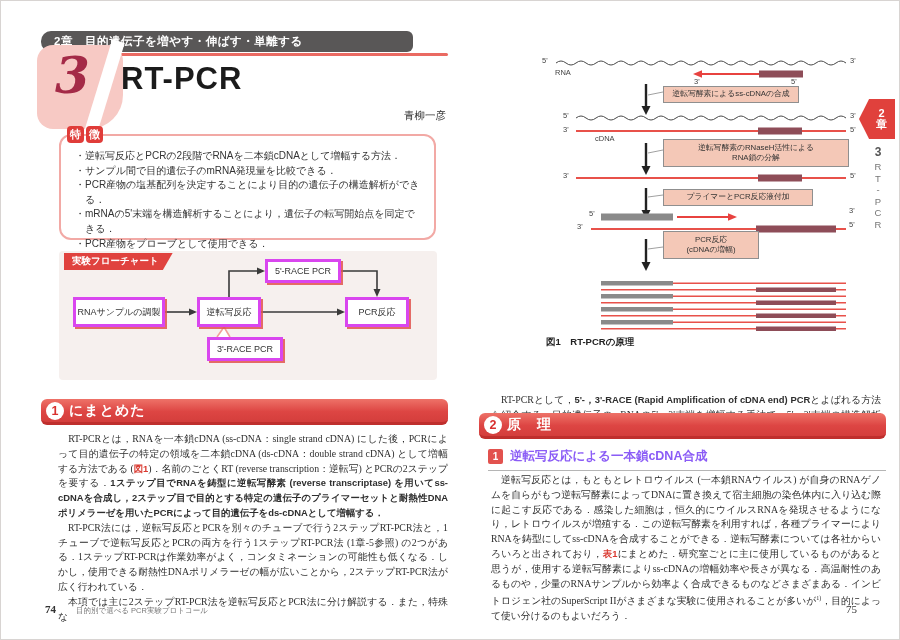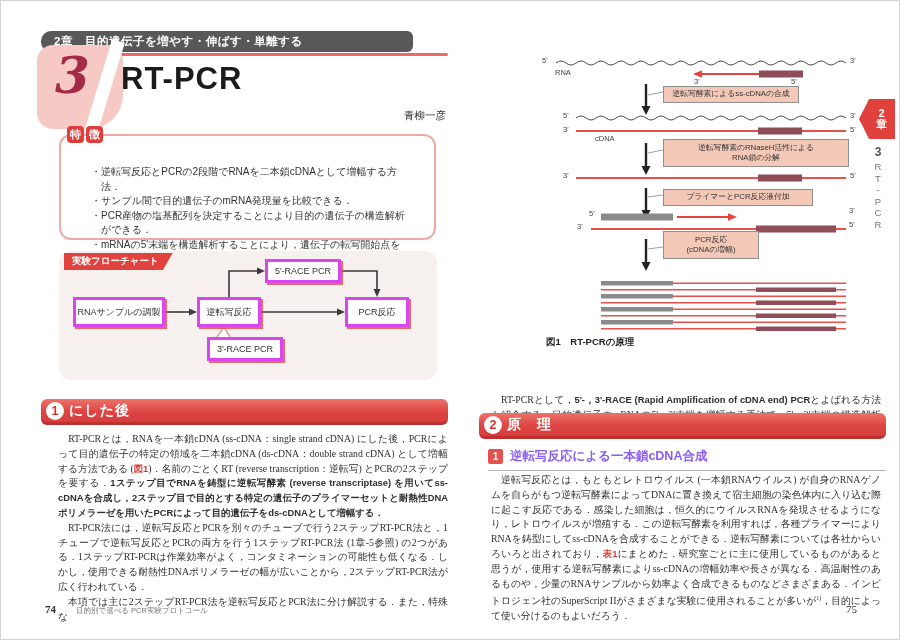--- a/index.html
+++ b/index.html
@@ -23,25 +23,25 @@
   .big-number{left:54px;top:50px;font-family:"DejaVu Serif",serif;font-style:italic;font-weight:bold;
     font-size:50px;color:#a42a47;line-height:1;}
   .doc-title{left:120px;top:60px;font-size:31px;font-weight:bold;color:#1b1b1b;letter-spacing:1px;}
   .author{left:245px;top:108px;width:200px;text-align:right;font-size:10.5px;color:#333;}
 
   
   .feature-box{left:58px;top:133px;width:377px;height:106px;border:2px solid #f2a9a5;border-radius:12px;background:#fff;}
   .feature-badge{top:-10px;left:6px;display:flex;gap:2px;}
   .feature-badge span{display:inline-block;width:17px;height:17px;background:#e03c39;color:#fff;
     font-size:11px;font-weight:bold;text-align:center;line-height:17px;border-radius:4px;}
-  .feature-list{margin:16px;padding:13px 12px 0 14px;list-style:none;font-size:10px;line-height:14.6px;color:#333;}
+  .feature-list{margin:0;padding:13px 12px 0 14px;list-style:none;font-size:10px;line-height:14.6px;color:#333;}
   .feature-list li{padding-left:10px;text-indent:-10px;}
 
   
-  .flow-box{left:58px;top:250px;width:378px;height:129px;background:#f6f0ee;border-radius:12px;padding-left:40px;}
+  .flow-box{left:58px;top:250px;width:378px;height:129px;background:#f6f0ee;border-radius:4px;padding-left:40px;}
   .flow-label{top:2px;left:5px;background:#e0423e;color:#fff;font-size:9.5px;font-weight:bold;
     padding:2px 14px 2px 8px;clip-path:polygon(0 0,100% 0,91% 100%,0 100%);}
   .flow-node{background:#fff;border:3px solid #d946ef;box-shadow:2px 2px 0 rgba(224,84,78,.85);
     display:flex;align-items:center;justify-content:center;font-size:9px;color:#333;}
   .flow-svg{left:0;top:0;}
 
   
   .sec-bar{height:26px;border-radius:6px;background:linear-gradient(180deg,#ee7268,#dd4543 55%,#d43e3c);
     border-bottom:3px solid #bf2f2d;display:flex;align-items:center;padding-left:5px;}
   .sec-circle{width:18px;height:18px;border-radius:50%;background:#fff;color:#d8302e;
@@ -126,21 +126,21 @@
     </svg>
     <div class="abs flow-node" style="left:14px;top:46px;width:92px;height:30px;">RNAサンプルの調製</div>
     <div class="abs flow-node" style="left:138px;top:46px;width:64px;height:30px;font-family:Liberation Mono, monospace;">逆転写反応</div>
     <div class="abs flow-node" style="left:286px;top:46px;width:64px;height:30px;">PCR反応</div>
     <div class="abs flow-node" style="left:206px;top:8px;width:76px;height:24px;">5'-RACE PCR</div>
     <div class="abs flow-node" style="left:148px;top:86px;width:76px;height:24px;">3'-RACE PCR</div>
   </div>
 
   <div class="abs sec-bar" style="left:40px;top:398px;width:407px;">
     <span class="sec-circle">1</span>
-    <span class="sec-title">にした後</span>
+    <span class="sec-title">にまとめた</span>
   </div>
 
   <div class="abs body-text" style="left:57px;top:431px;width:390px;">
     <span>　RT-PCRとは，RNAを一本鎖cDNA (ss-cDNA：single strand cDNA) にした後，PCRによって目的遺伝子の特定の領域を二本鎖cDNA (ds-cDNA：double strand cDNA) として増幅する方法である (</span><span class="red">図1</span><span>)．名前のごとくRT (reverse transcription：逆転写) とPCRの2ステップを要する．</span><span class="b">1ステップ目でRNAを鋳型に逆転写酵素 (reverse transcriptase) を用いてss-cDNAを合成し，2ステップ目で目的とする特定の遺伝子のプライマーセットと耐熱性DNAポリメラーゼを用いたPCRによって目的遺伝子をds-cDNAとして増幅する．</span>
     <br>
     <span>　RT-PCR法には，逆転写反応とPCRを別々のチューブで行う2ステップRT-PCR法と，1チューブで逆転写反応とPCRの両方を行う1ステップRT-PCR法 (1章-5参照) の2つがある．1ステップRT-PCRは作業効率がよく，コンタミネーションの可能性も低くなる．しかし，使用できる耐熱性DNAポリメラーゼの幅が広いことから，2ステップRT-PCR法が広く行われている．</span>
     <br>
     <span>　本項では主に2ステップRT-PCR法を逆転写反応とPCR法に分け解説する．また，特殊な</span>
   </div>
 

